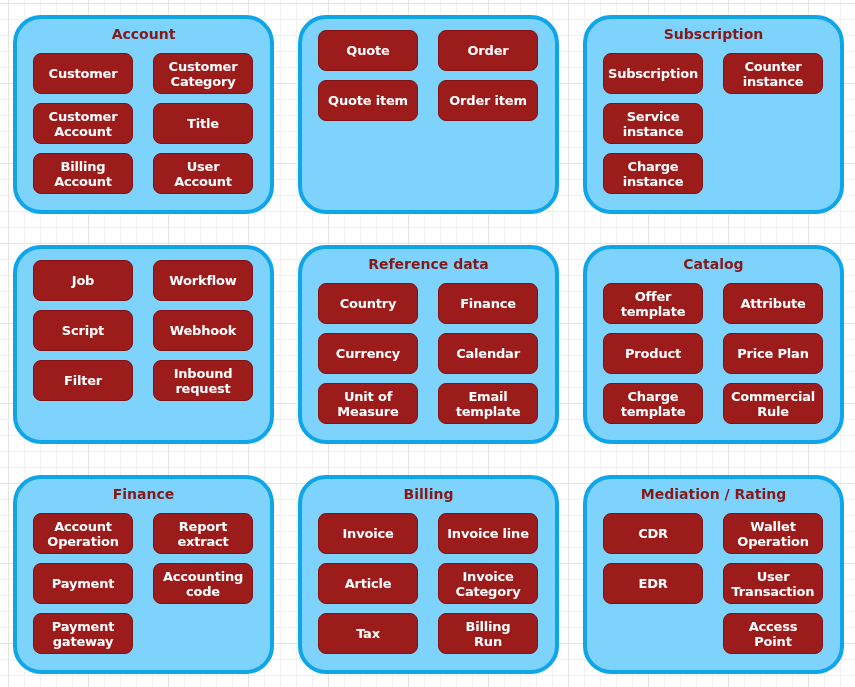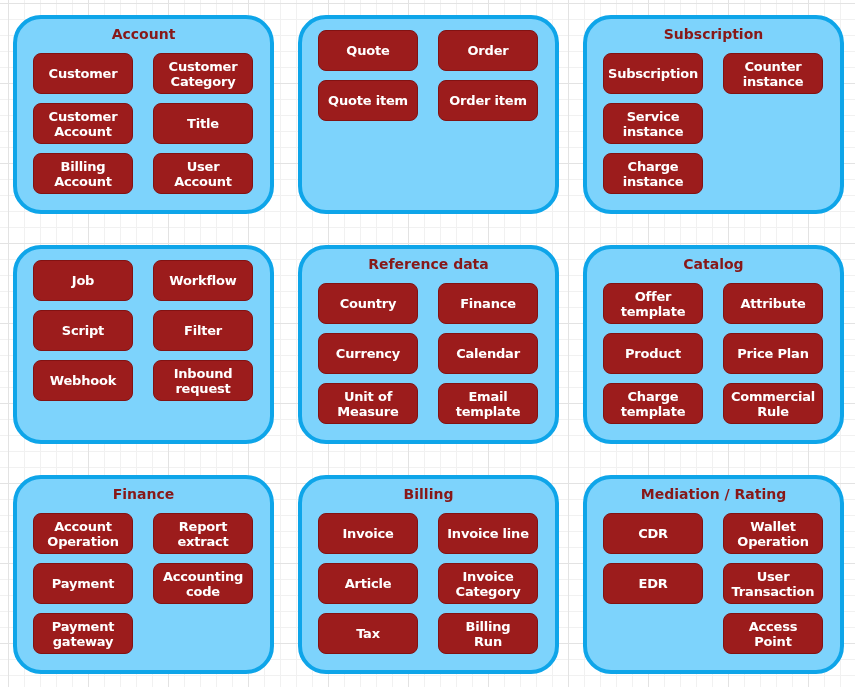--- a/index.html
+++ b/index.html
@@ -144,24 +144,24 @@
       <div class="btn">
           <span>Job</span>
         </div>
       <div class="btn">
           <span>Workflow</span>
         </div>
       <div class="btn">
           <span>Script</span>
         </div>
       <div class="btn">
+          <span>Webhook</span>
+        </div>
+      <div class="btn">
           <span>Filter</span>
-        </div>
-      <div class="btn">
-          <span>Webhook</span>
         </div>
       <div class="btn">
           <span>Inbound
 request</span>
         </div>
     </div>
   </div>
 
   <div class="panel">
     <div class="panel-title">Reference data</div>

